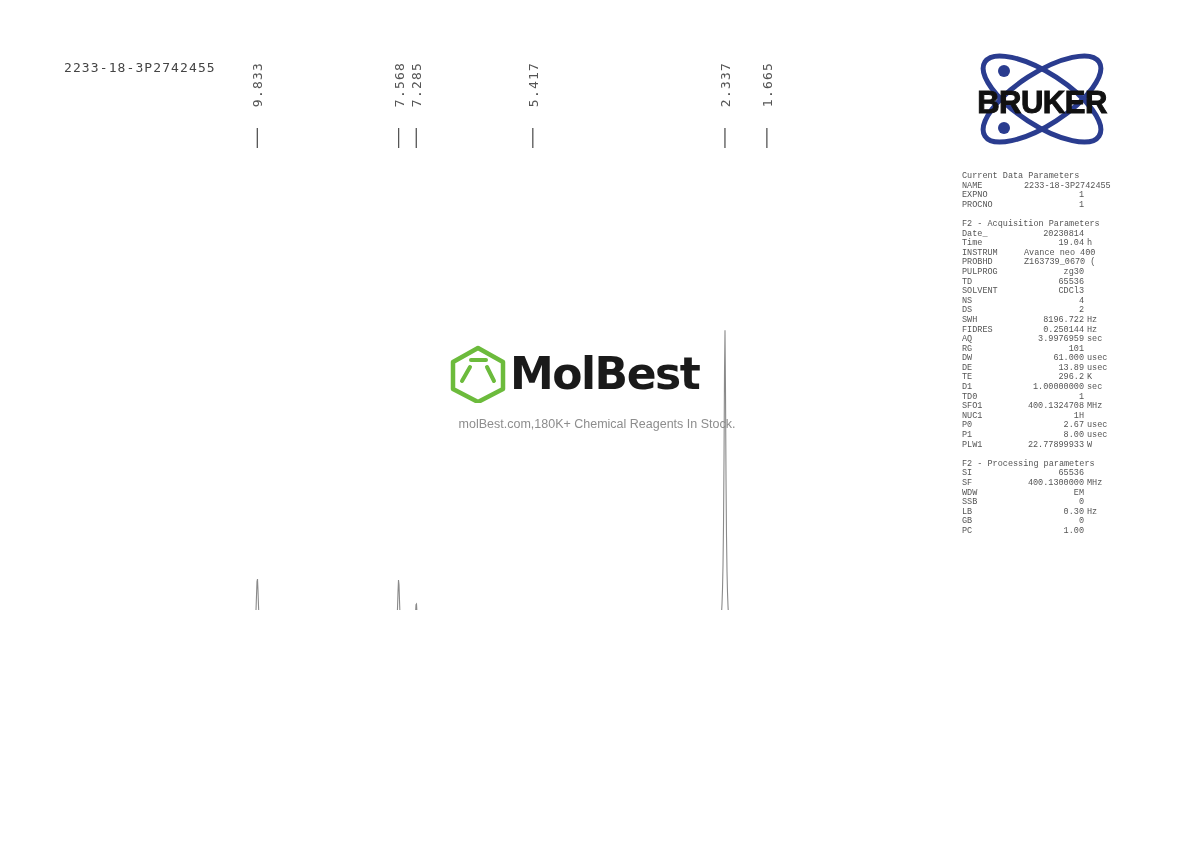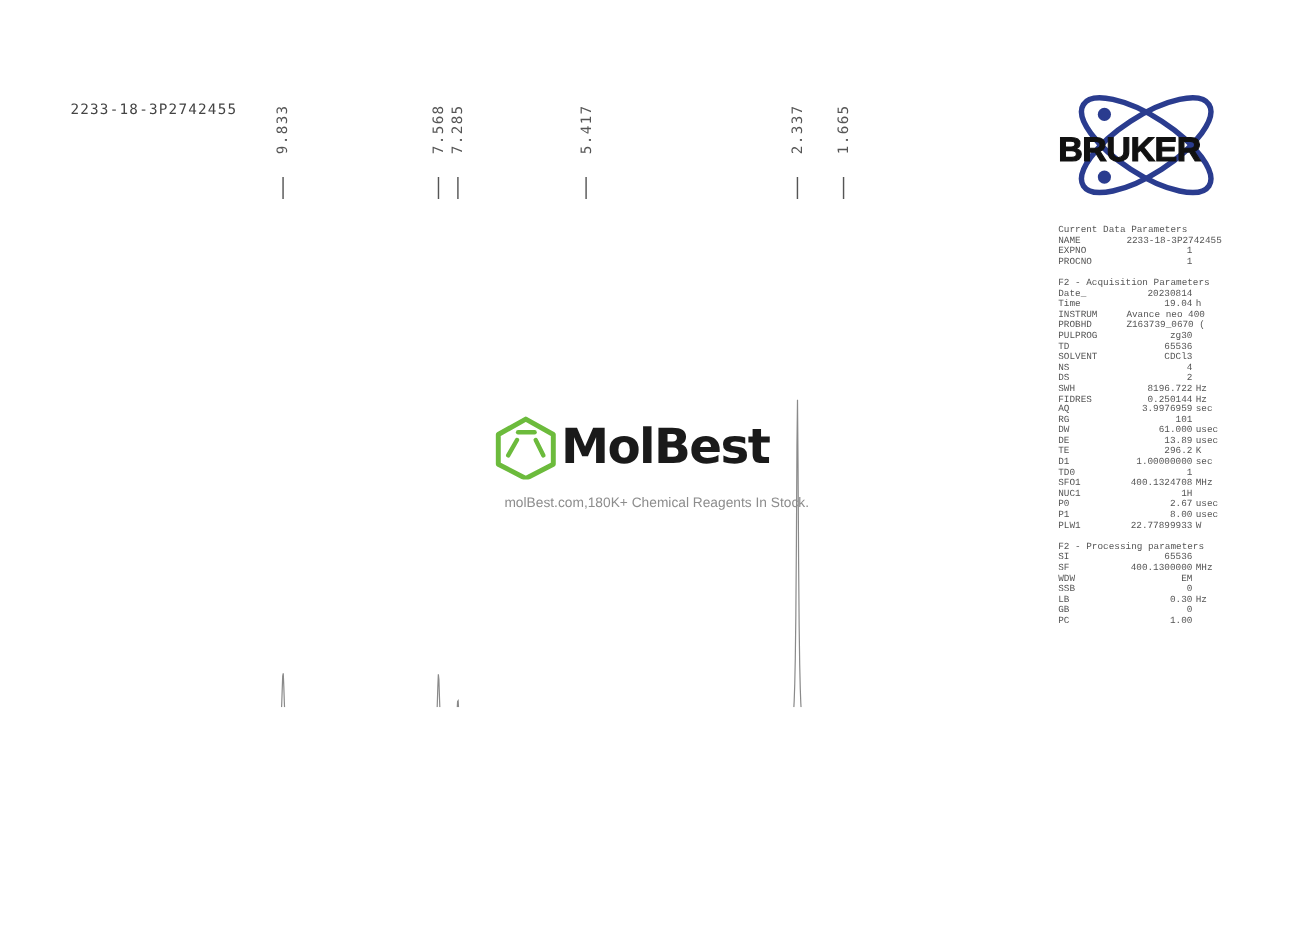--- a/index.html
+++ b/index.html
@@ -10,21 +10,20 @@
   body {
     font-family: "Liberation Sans", sans-serif;
     color: #000;
   }
   #page {
     position: relative;
     width: 1190px;
     height: 610px;
     background: #ffffff;
     overflow: hidden;
-    margin-top: 33px;
   }
 
   
   .spec-title {
     position: absolute;
     left: 64px;
     top: 60px;
     font-family: "DejaVu Sans Mono", monospace;
     font-size: 13px;
     letter-spacing: 1.1px;
@@ -94,21 +93,21 @@
     left: 962px;
     top: 52px;
     width: 160px;
     height: 95px;
   }
   #bruker-word {
     position: absolute;
     left: 962px;
     top: 85px;
     width: 160px;
-    text-align: left;
+    text-align: center;
     font-family: "Liberation Sans", sans-serif;
     font-weight: bold;
     font-size: 31px;
     letter-spacing: -0.5px;
     color: #111;
     -webkit-text-stroke: 1px #111;
   }
 
   
   #params {

